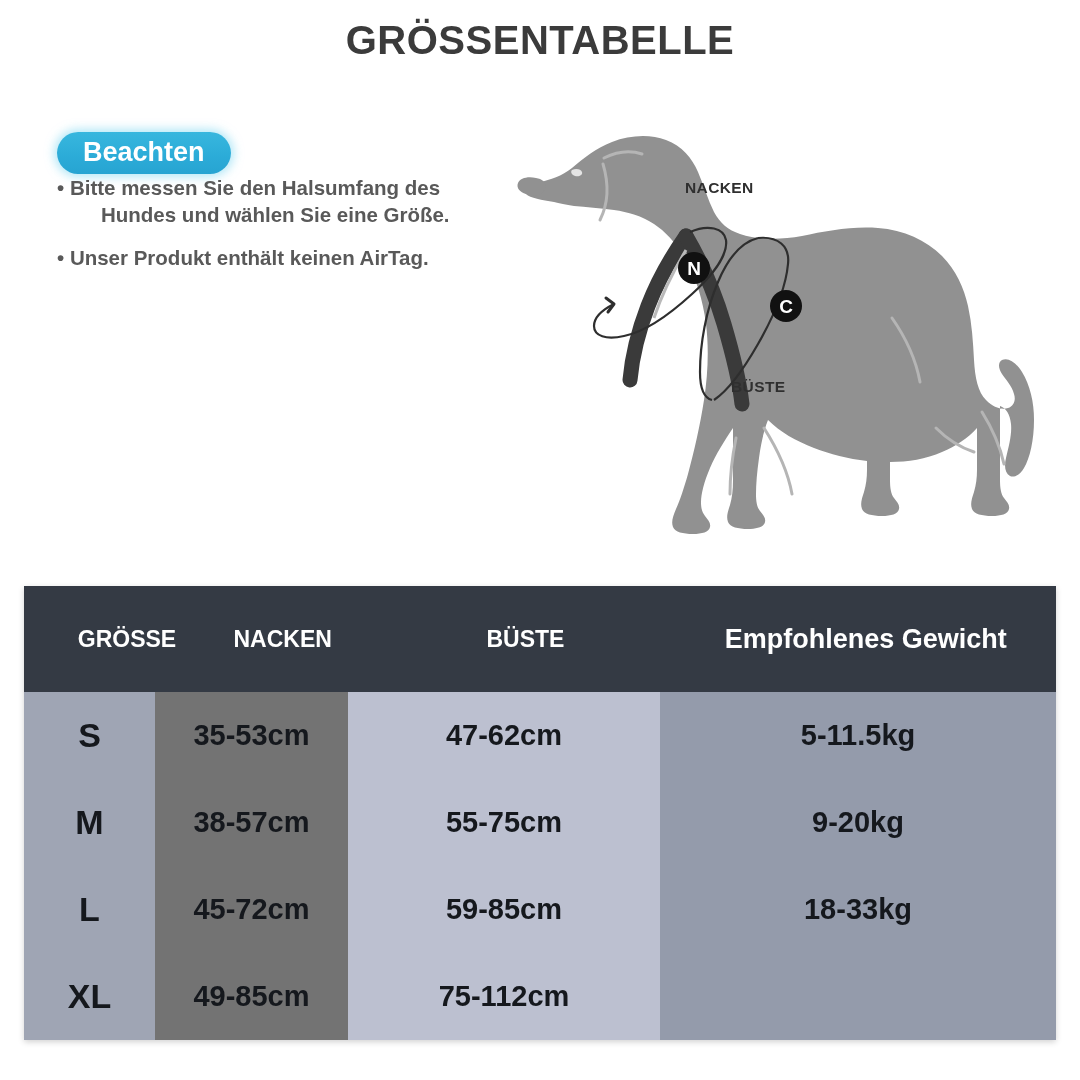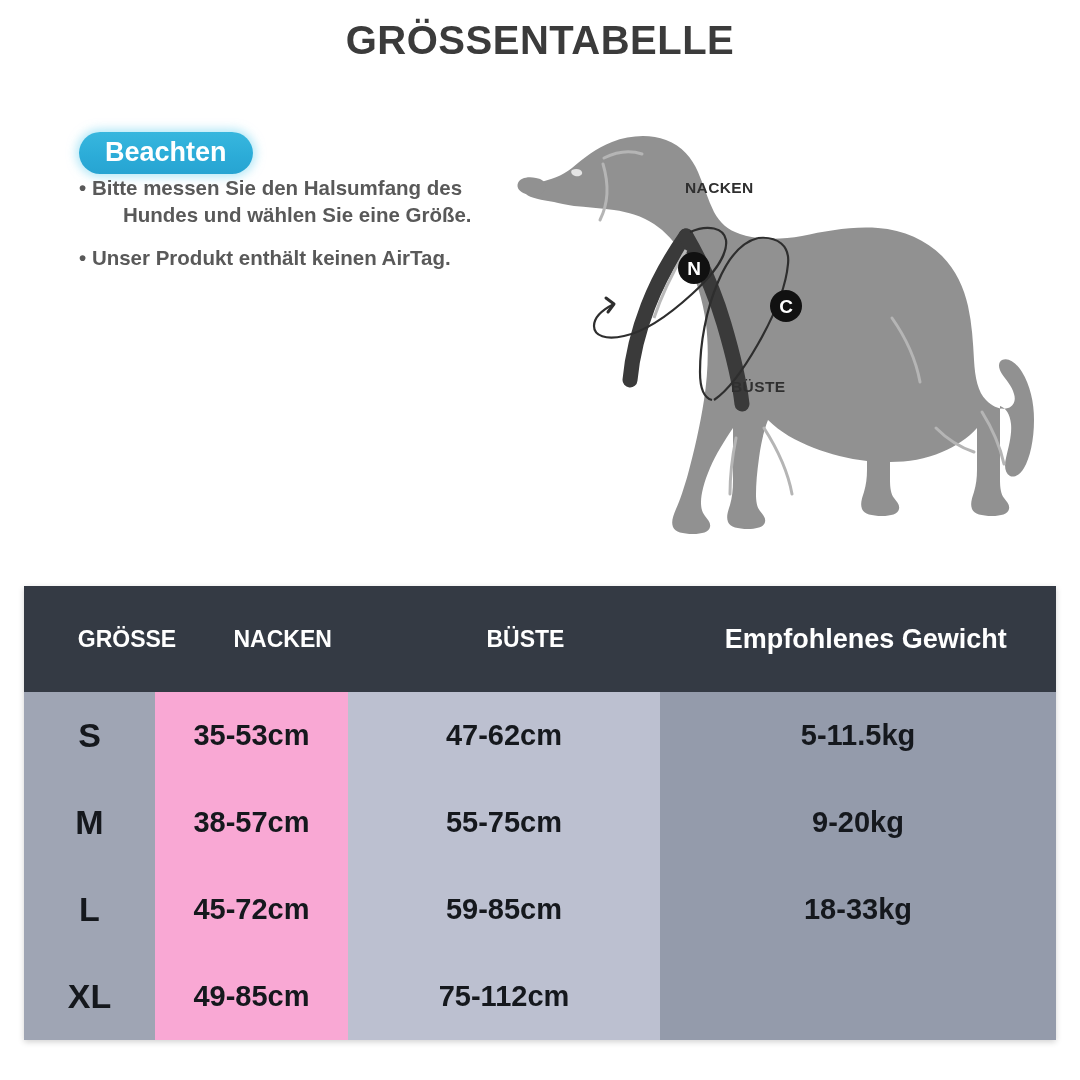--- a/index.html
+++ b/index.html
@@ -25,21 +25,21 @@
     text-align: center;
     font-size: 40px;
     font-weight: 700;
     letter-spacing: 0.5px;
     color: #3b3b3b;
   }
 
   
   .notes {
     position: absolute;
-    left: 79px;
+    left: 57px;
     top: 132px;
     width: 520px;
   }
   .badge {
     display: inline-block;
     background: linear-gradient(180deg, #38b7de 0%, #2cacd8 55%, #27a4d2 100%);
     color: #ffffff;
     font-size: 27px;
     font-weight: 700;
     padding: 5px 26px 7px 26px;
@@ -117,21 +117,21 @@
   .tbl-body {
     height: 348px;
     position: relative;
     display: flex;
   }
   .col-band {
     display: flex;
     flex-direction: column;
   }
   .band-1 { background: #9fa5b4; }
-  .band-2 { background: #f9a8d4; }
+  .band-2 { background: #737373; }
   .band-3 { background: #bcc0d0; }
   .band-4 { background: #949bab; }
 
   
   .c1 { width: 131px; }
   .c2 { width: 193px; }
   .c3 { width: 312px; }
   .c4 { width: 396px; }
 
   .tbl-head .c1 { font-size: 23px; padding-left: 40px; }

